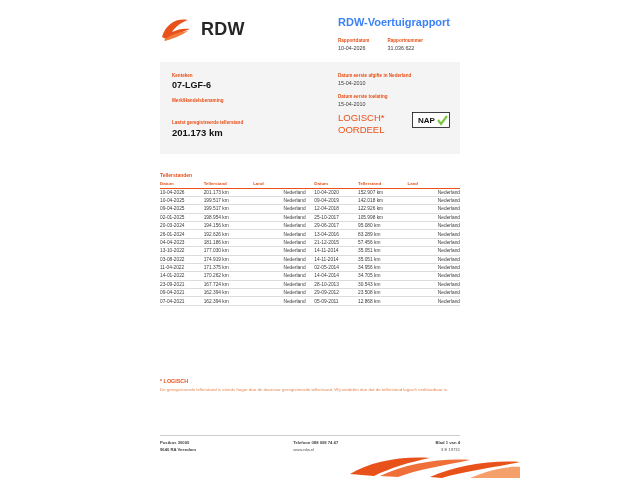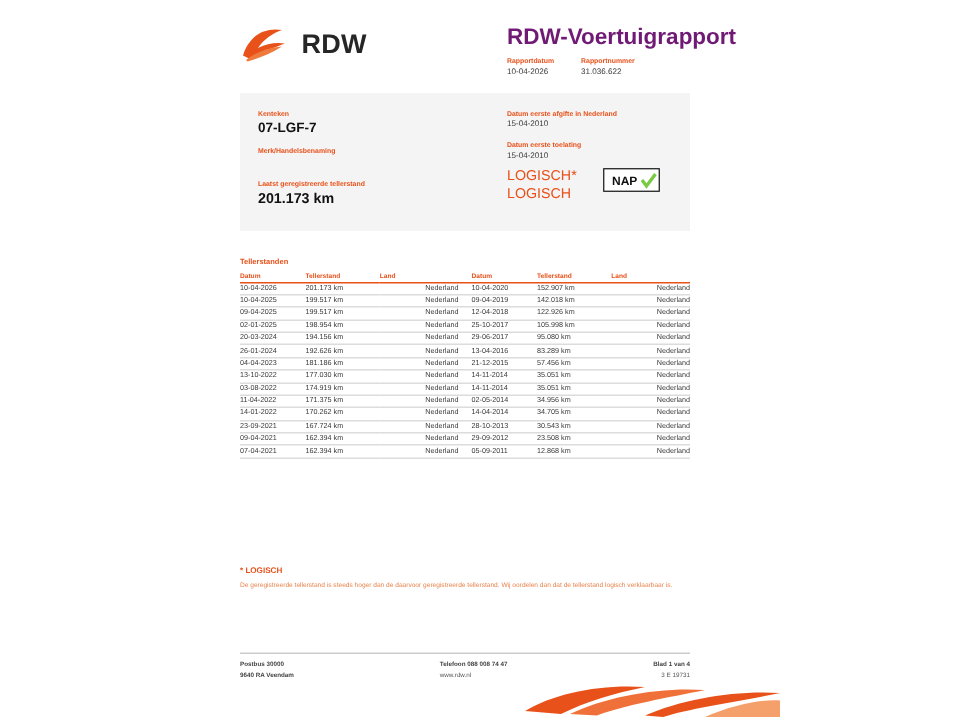--- a/index.html
+++ b/index.html
@@ -45,23 +45,23 @@
   .logo-text {
     font-size: 18px;
     font-weight: bold;
     color: #262626;
     letter-spacing: 0.2px;
   }
   .doc-title {
     position: absolute;
     left: 178px;
     top: 4px;
-    font-size: 15px;
-    font-weight: bold;
-    color: #701a75;
+    font-size: 11px;
+    font-weight: bold;
+    color: #3b82f6;
     white-space: nowrap;
   }
   .meta-row {
     position: absolute;
     left: 178px;
     top: 25px;
     display: flex;
     gap: 18px;
   }
   .meta-block {
@@ -148,21 +148,21 @@
     position: absolute;
     left: 178px;
     top: 50px;
     font-size: 9.5px;
     font-weight: normal;
     color: #e8511a;
     line-height: 12px;
   }
   .nap-badge {
     position: absolute;
-    left: 242px;
+    left: 252px;
     top: 50px;
     width: 25px;
     height: 16px;
   }
 
   
   .table-section {
     position: absolute;
     left: 160px;
     top: 172px;
@@ -276,37 +276,37 @@
       <div class="meta-block">
         <span class="meta-label">Rapportnummer</span>
         <span class="meta-value">31.036.622</span>
       </div>
     </div>
   </div>
 
   <div class="info-panel">
     <div class="panel-left">
       <div class="field-label first">Kenteken</div>
-      <div class="plate">07-LGF-7</div>
+      <div class="plate">07-LGF-6</div>
       <div class="field-label">Merk/Handelsbenaming</div>
     </div>
 
     <div class="panel-right">
       <div class="field-label first">Datum eerste afgifte in Nederland</div>
       <div class="field-value small">15-04-2010</div>
       <div class="field-label">Datum eerste toelating</div>
       <div class="field-value small">15-04-2010</div>
     </div>
 
     <div class="mileage-label">Laatst geregistreerde tellerstand</div>
     <div class="mileage-value">201.173 km</div>
 
     <div class="verdict">
       <div>LOGISCH*</div>
-      <div>LOGISCH</div>
+      <div>OORDEEL</div>
     </div>
 
     <div class="nap-badge">
       <svg width="38" height="16" viewBox="0 0 38 16">
         <rect x="0.5" y="0.5" width="37" height="15" fill="#ffffff" stroke="#111" stroke-width="0.8"></rect>
         <text x="6" y="11" font-family="Liberation Sans, sans-serif" font-size="8" font-weight="bold" fill="#111">NAP</text>
         <path d="M26 8 l3 4 l6 -8" stroke="#7ac943" stroke-width="2.2" fill="none"></path>
       </svg>
     </div>
   </div>

